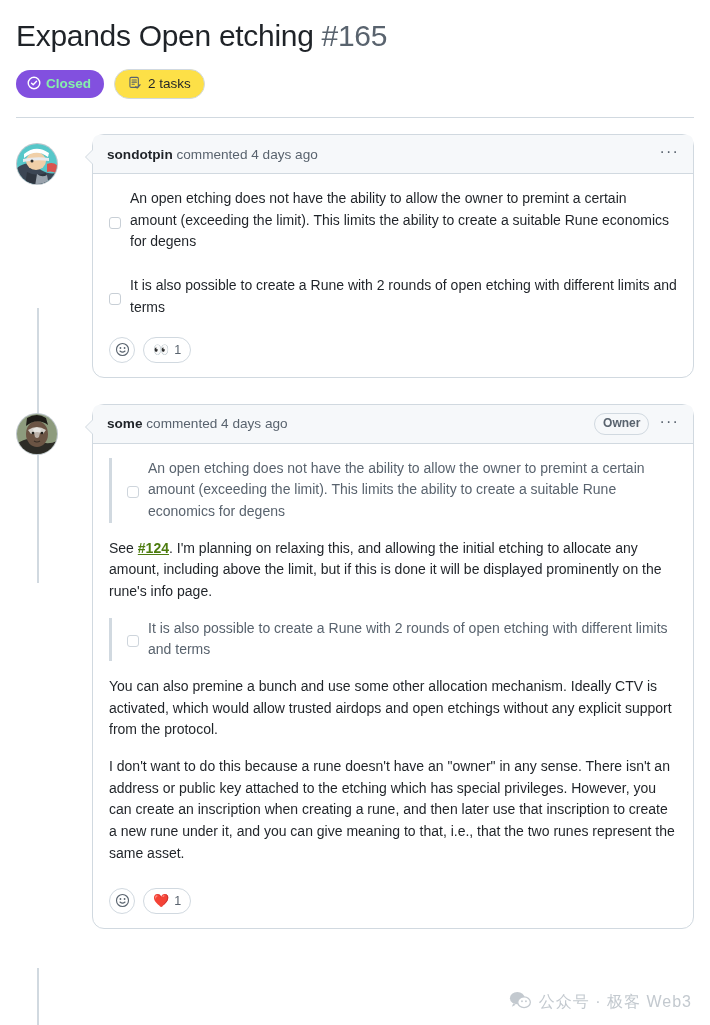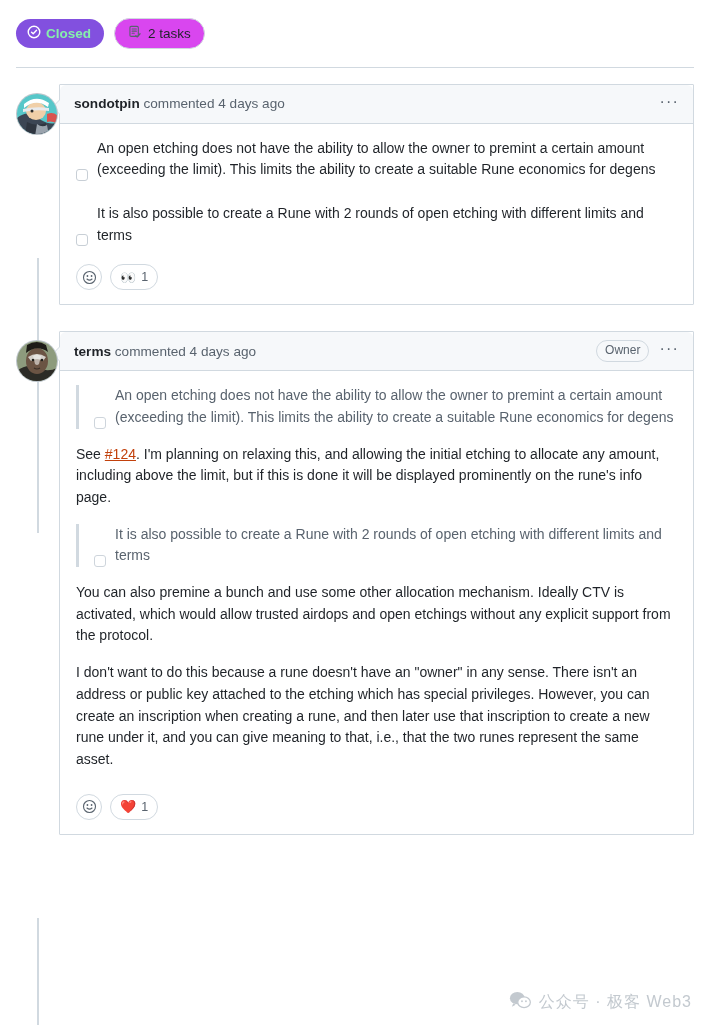--- a/index.html
+++ b/index.html
@@ -54,21 +54,21 @@
   }
   .tasks-pill {
     display: inline-flex;
     align-items: center;
     gap: 6px;
     border: 1px solid #d1d9e0;
     border-radius: 999px;
     padding: 6px 13px;
     font-size: 13.5px;
     color: #1f2328;
-    background: #d946ef;
+    background: #fde047;
     line-height: 1;
     white-space: nowrap;
   }
   .meta-text {
     font-size: 13.6px;
     color: #59636e;
     white-space: nowrap;
   }
   .meta-text .author {
     font-weight: 600;
@@ -108,23 +108,23 @@
     position: relative;
     background: #d0d7de;
     border: 1px solid rgba(31,35,40,0.10);
     z-index: 3;
     margin-top: 9px;
   }
 
   .comment-box {
     position: relative;
     flex: 1;
-    margin-left: 1px;
+    margin-left: 34px;
     border: 1px solid #d1d9e0;
-    border-radius: 1px;
+    border-radius: 12px;
     background: #ffffff;
     min-width: 0;
   }
   
   .comment-box::before {
     content: "";
     position: absolute;
     left: -8px;
     top: 14px;
     width: 0; height: 0;
@@ -165,20 +165,21 @@
   .head-spacer { flex: 1; }
   .owner-badge {
     border: 1px solid #d1d9e0;
     border-radius: 999px;
     color: #59636e;
     font-size: 12px;
     padding: 2px 8px 3px 8px;
     line-height: 1.25;
     margin-right: 10px;
     white-space: nowrap;
+    font-weight: bold;
   }
   .kebab {
     color: #59636e;
     font-size: 16px;
     letter-spacing: 1.2px;
     line-height: 1;
     padding-bottom: 4px;
     cursor: pointer;
     user-select: none;
   }
@@ -190,21 +191,21 @@
     color: #1f2328;
   }
   .comment-body p {
     margin: 0 0 15px 0;
   }
 
   
   .tasklist { margin: 0 0 10px 0; padding: 0; list-style: none; }
   .task-item {
     display: flex;
-    align-items: flex-end;
+    align-items: center;
     gap: 9px;
     margin-bottom: 22px;
   }
   .task-item:last-child { margin-bottom: 6px; }
   .chk {
     width: 12px;
     height: 12px;
     min-width: 12px;
     border: 1px solid #c8cfd6;
     border-radius: 3px;
@@ -216,22 +217,23 @@
   blockquote {
     margin: 0 0 15px 0;
     padding: 0 0 0 15px;
     border-left: 3px solid #d1d9e0;
     color: #59636e;
   }
   blockquote .task-item { margin-bottom: 0; }
   blockquote .chk { border-color: #ced5dc; }
 
   a.ref {
-    color: #c2410c;
+    color: #4d7c0f;
     text-decoration: underline;
+    font-weight: bold;
   }
 
   
   .reactions {
     display: flex;
     align-items: center;
     gap: 8px;
     padding: 4px 16px 14px 16px;
   }
   .react-add {
@@ -271,20 +273,24 @@
     font-size: 16px;
     letter-spacing: 1px;
     pointer-events: none;
   }
   .wm-icon { display: block; }
 </style>
 </head>
 <body>
 
 <div class="issue-header">
+  <h1 class="issue-title">
+    <span>Expands Open etching</span>
+    <span class="num">#165</span>
+  </h1>
 
   <div class="meta-row">
     <span class="state-badge">
       <span>
         <svg width="14" height="14" viewBox="0 0 16 16" fill="none" aria-hidden="true">
           <circle cx="8" cy="8" r="6.6" stroke="#ffffff" stroke-width="1.6"></circle>
           <path d="M5.2 8.2 L7.1 10.1 L10.9 6.1" stroke="#ffffff" stroke-width="1.6" stroke-linecap="round" stroke-linejoin="round"></path>
         </svg>
       </span>
       <span>Closed</span>
@@ -376,21 +382,21 @@
         <path d="M16 15 q3 -3 8 0 l-2 8 q-2 2 -4 0 Z" fill="#f2f2ee" opacity="0.6"></path>
         <circle cx="16" cy="19" r="1.3" fill="#20201c"></circle>
         <circle cx="25" cy="19" r="1.3" fill="#20201c"></circle>
         <path d="M17 27 q3 2 6 0" stroke="#3a2f26" stroke-width="1.1" fill="none"></path>
       </svg>
     </div>
 
     <div class="comment-box">
       <div class="comment-head">
         <span class="head-text">
-          <span class="author">terms</span>
+          <span class="author">some</span>
           <span>commented 4 days ago</span>
         </span>
         <span class="head-spacer"></span>
         <span class="owner-badge">Owner</span>
         <span class="kebab">···</span>
       </div>
 
       <div class="comment-body">
         <blockquote>
           <div class="task-item">

